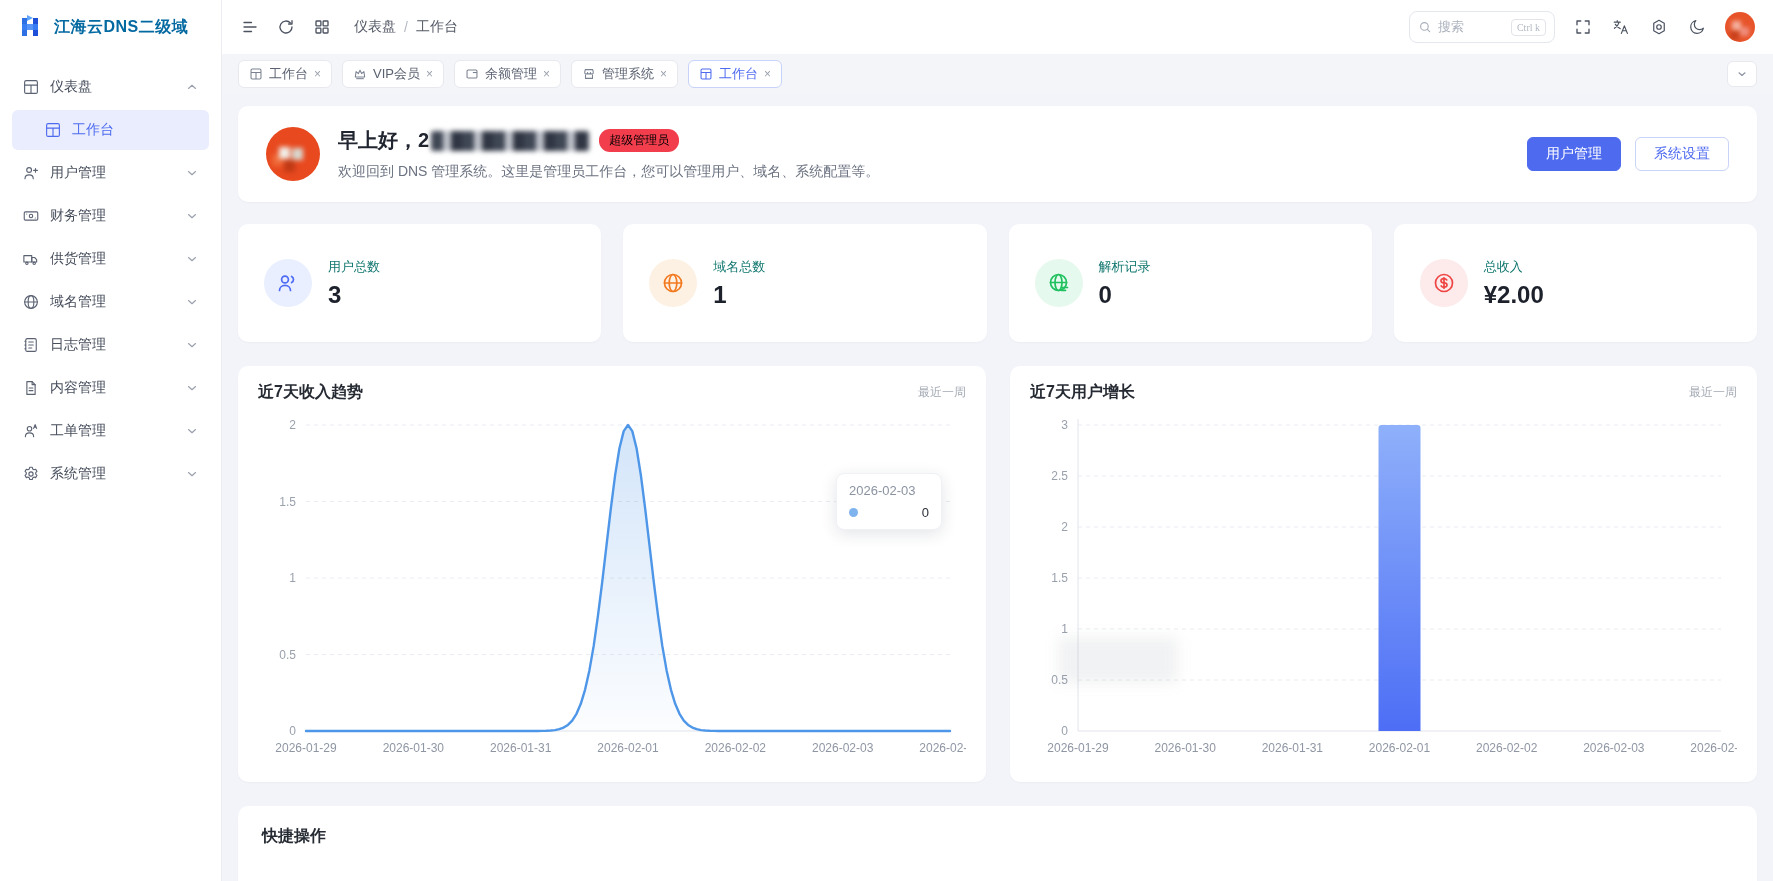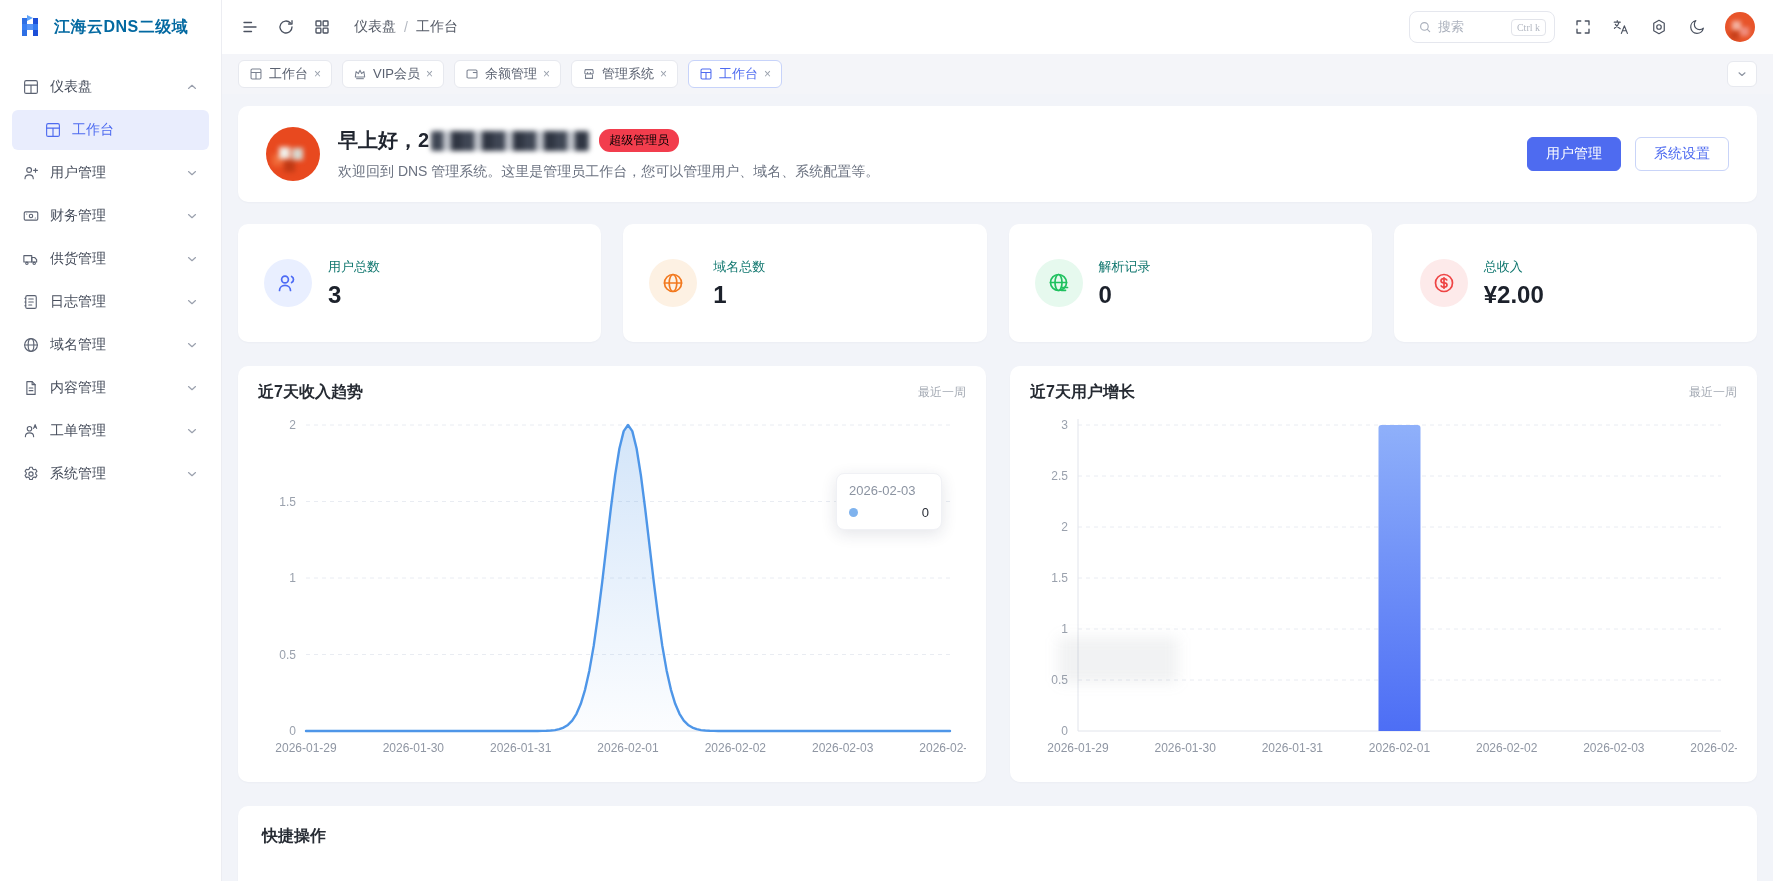--- a/index.html
+++ b/index.html
@@ -181,41 +181,41 @@
         <span class="caret">
             <svg viewBox="0 0 24 24" fill="none" stroke="currentColor" stroke-width="2" stroke-linecap="round" stroke-linejoin="round">
               <path d="M6 9.5l6 5.5 6-5.5"></path>
             </svg>
           </span>
       </div>
 
       <div class="menu-item">
         <span class="mi-icon">
             <svg viewBox="0 0 24 24" fill="none" stroke="currentColor" stroke-width="1.5" stroke-linecap="round" stroke-linejoin="round">
-              <rect x="5" y="3.5" width="14" height="17" rx="2"></rect>
-              <path d="M9 8h6M9 12h6M9 16h4M5 7H3.8M5 12H3.8M5 17H3.8"></path>
-            </svg>
-          </span>
-        <span class="mi-label">日志管理</span>
-        <span class="caret">
-            <svg viewBox="0 0 24 24" fill="none" stroke="currentColor" stroke-width="2" stroke-linecap="round" stroke-linejoin="round">
-              <path d="M6 9.5l6 5.5 6-5.5"></path>
-            </svg>
-          </span>
-      </div>
-
-      <div class="menu-item">
-        <span class="mi-icon">
-            <svg viewBox="0 0 24 24" fill="none" stroke="currentColor" stroke-width="1.5" stroke-linecap="round" stroke-linejoin="round">
               <circle cx="12" cy="12" r="8.5"></circle>
               <ellipse cx="12" cy="12" rx="3.8" ry="8.5"></ellipse>
               <path d="M3.5 12h17"></path>
             </svg>
           </span>
         <span class="mi-label">域名管理</span>
+        <span class="caret">
+            <svg viewBox="0 0 24 24" fill="none" stroke="currentColor" stroke-width="2" stroke-linecap="round" stroke-linejoin="round">
+              <path d="M6 9.5l6 5.5 6-5.5"></path>
+            </svg>
+          </span>
+      </div>
+
+      <div class="menu-item">
+        <span class="mi-icon">
+            <svg viewBox="0 0 24 24" fill="none" stroke="currentColor" stroke-width="1.5" stroke-linecap="round" stroke-linejoin="round">
+              <rect x="5" y="3.5" width="14" height="17" rx="2"></rect>
+              <path d="M9 8h6M9 12h6M9 16h4M5 7H3.8M5 12H3.8M5 17H3.8"></path>
+            </svg>
+          </span>
+        <span class="mi-label">日志管理</span>
         <span class="caret">
             <svg viewBox="0 0 24 24" fill="none" stroke="currentColor" stroke-width="2" stroke-linecap="round" stroke-linejoin="round">
               <path d="M6 9.5l6 5.5 6-5.5"></path>
             </svg>
           </span>
       </div>
 
       <div class="menu-item">
         <span class="mi-icon">
             <svg viewBox="0 0 24 24" fill="none" stroke="currentColor" stroke-width="1.5" stroke-linecap="round" stroke-linejoin="round">

